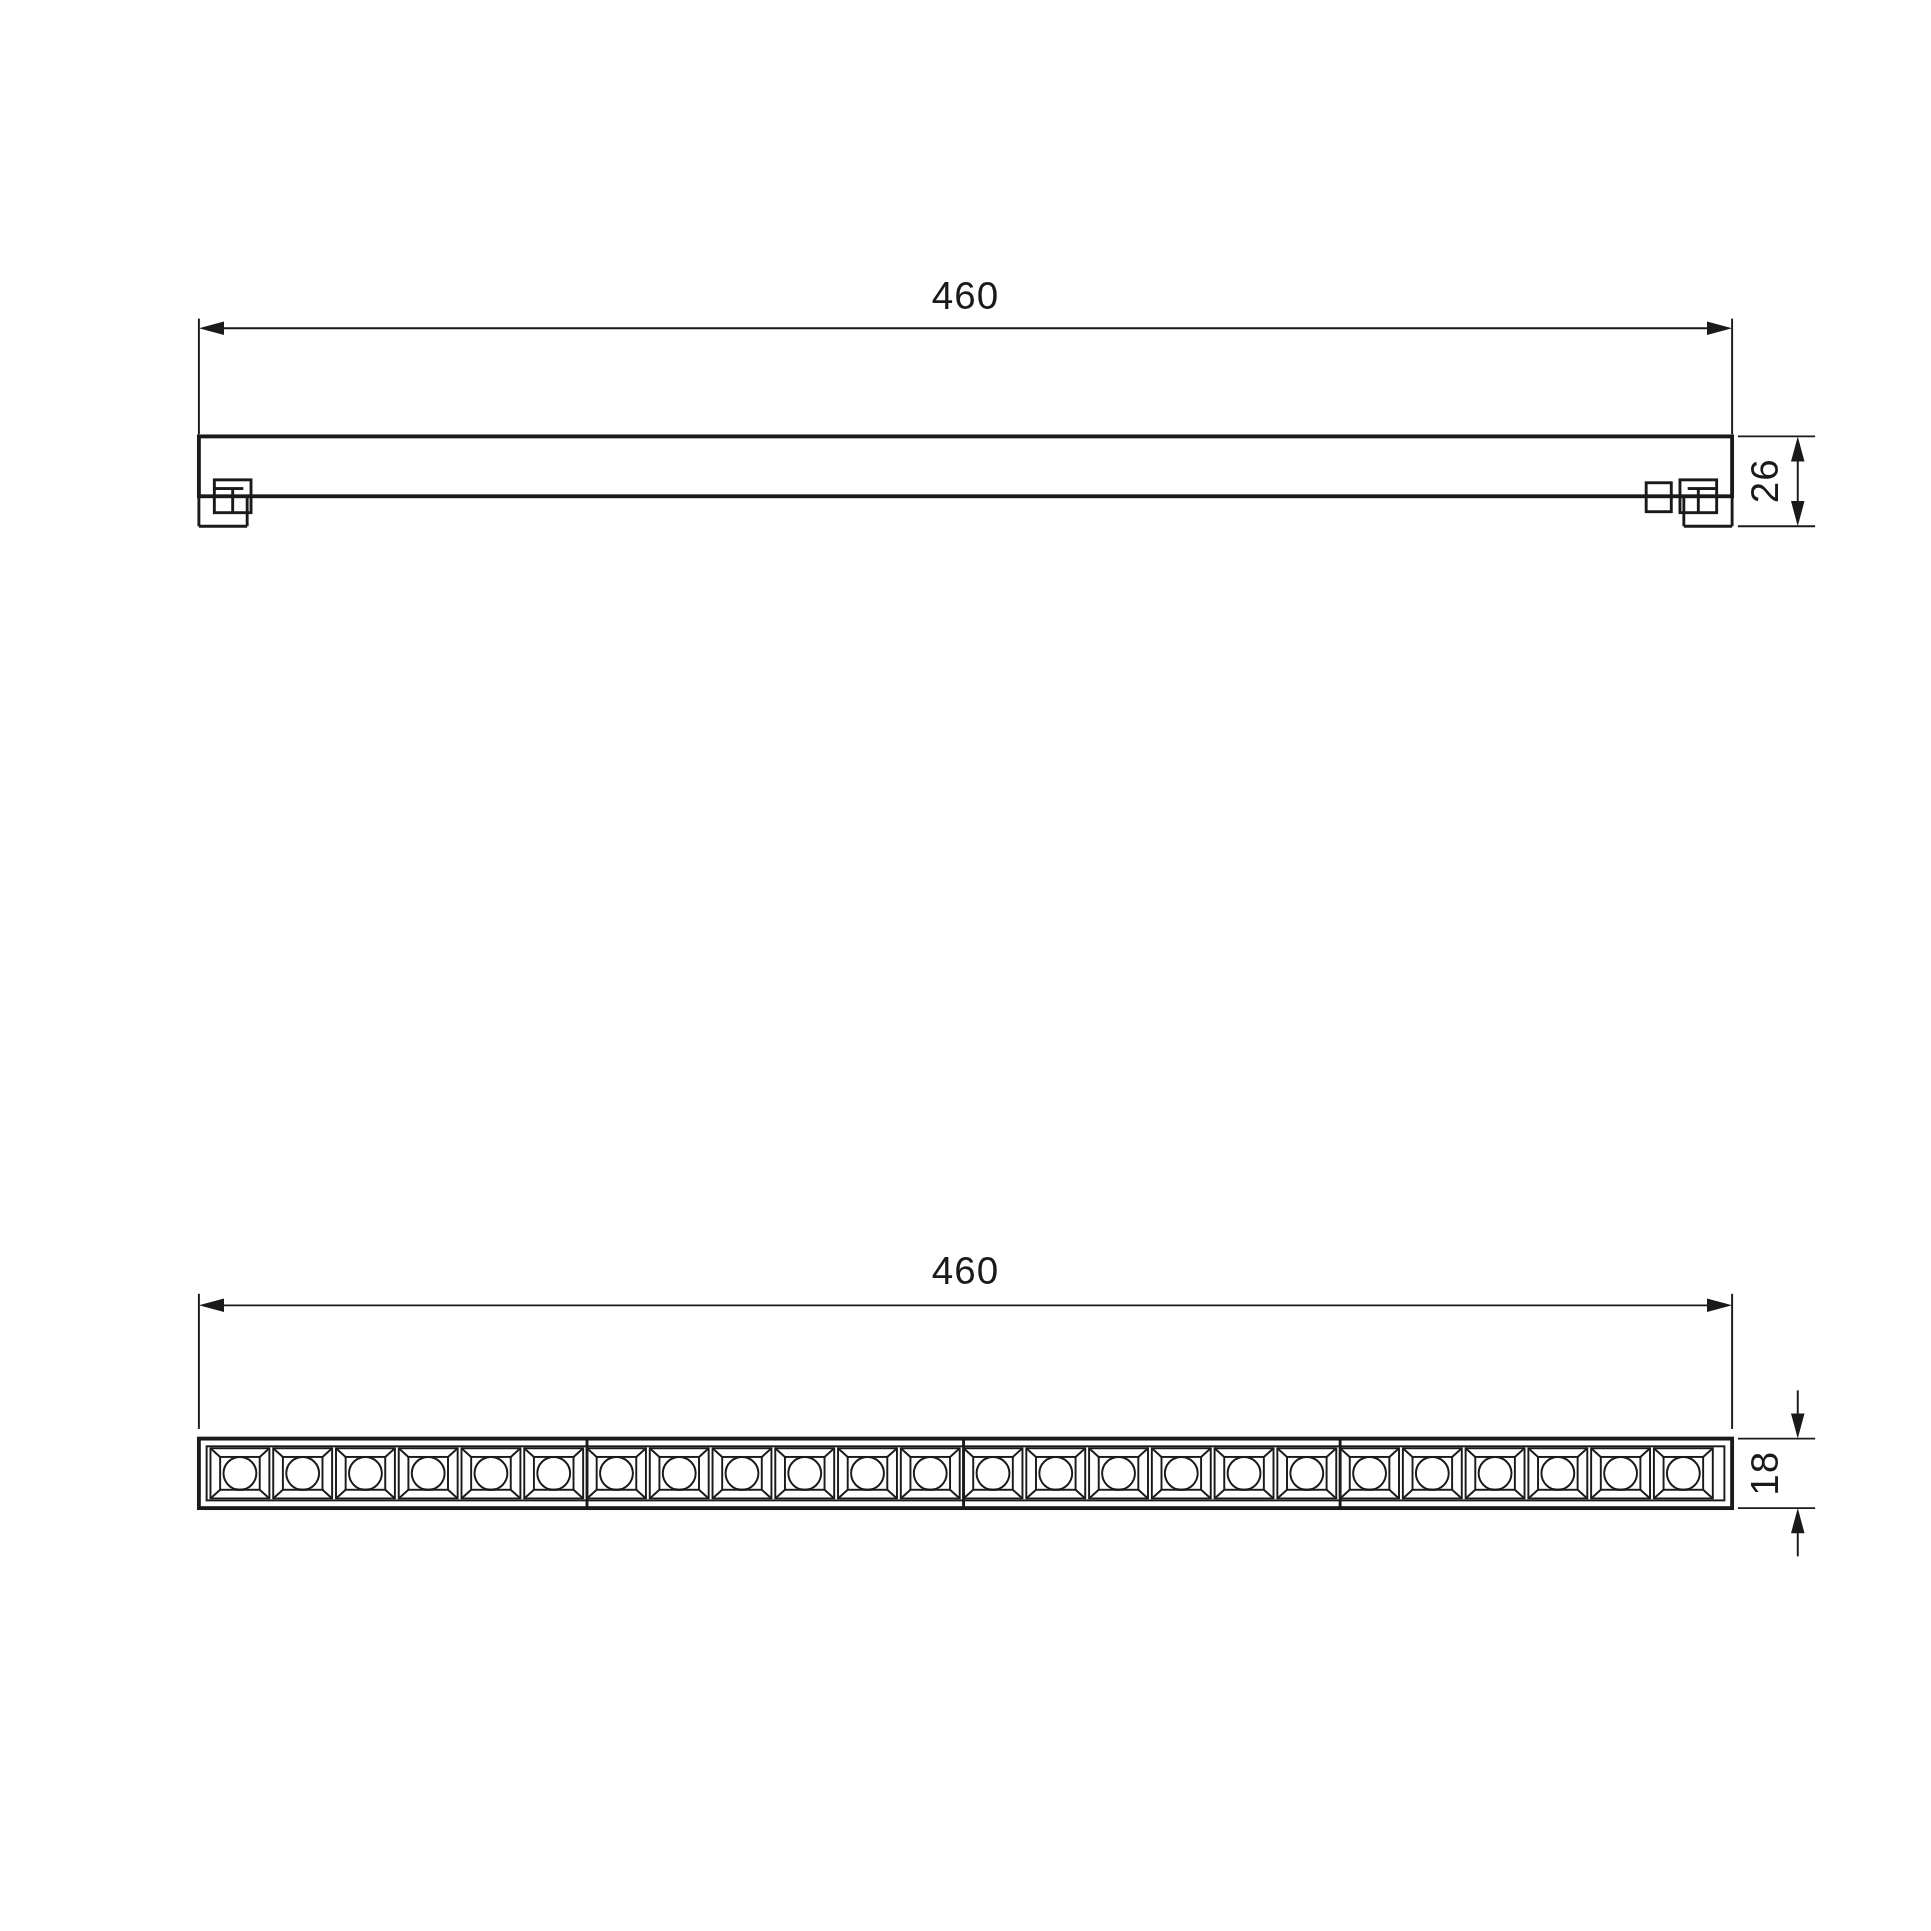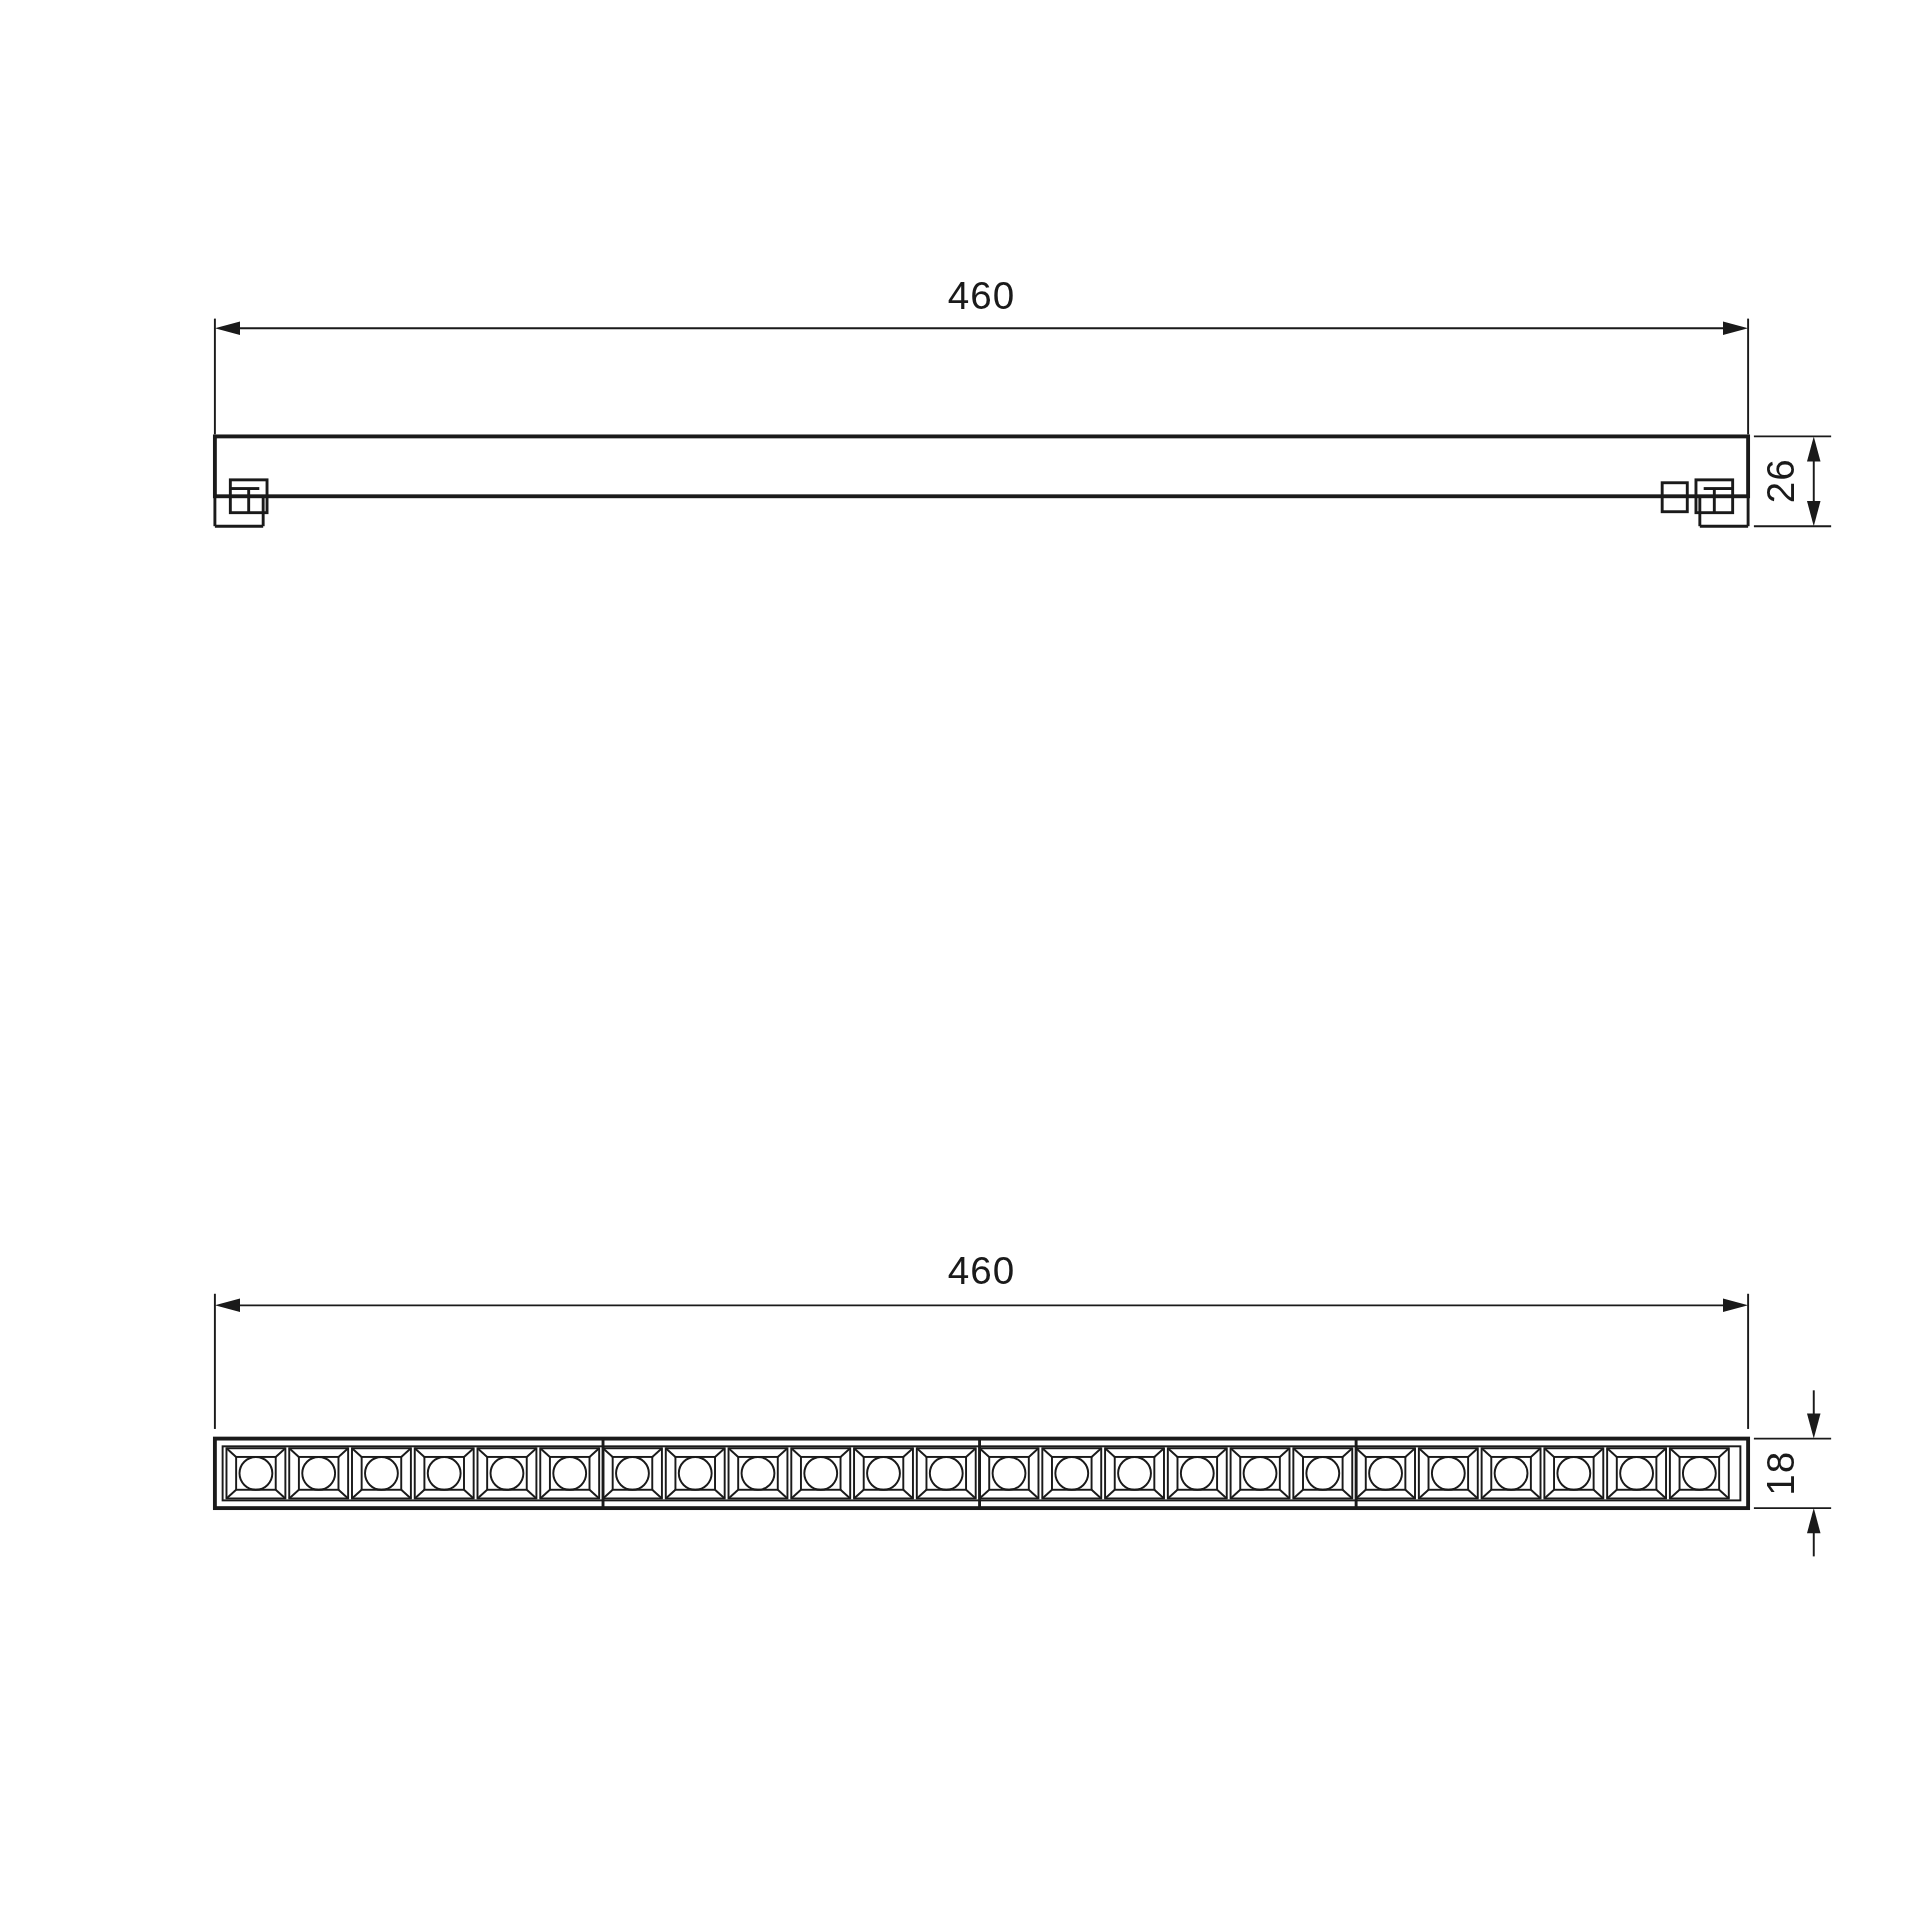--- a/index.html
+++ b/index.html
@@ -14,21 +14,20 @@
     font-family: "Liberation Sans", sans-serif;
     color: #1a1a1a;
     overflow: hidden;
   }
   .drawing {
     position: absolute;
     left: 0;
     top: 0;
     width: 1582px;
     height: 1931px;
-    padding-left: 16px;
   }
   svg {
     display: block;
   }
   .dim-text {
     font-family: "Liberation Sans", sans-serif;
     font-size: 40px;
     fill: #1a1a1a;
     letter-spacing: 1px;
   }

